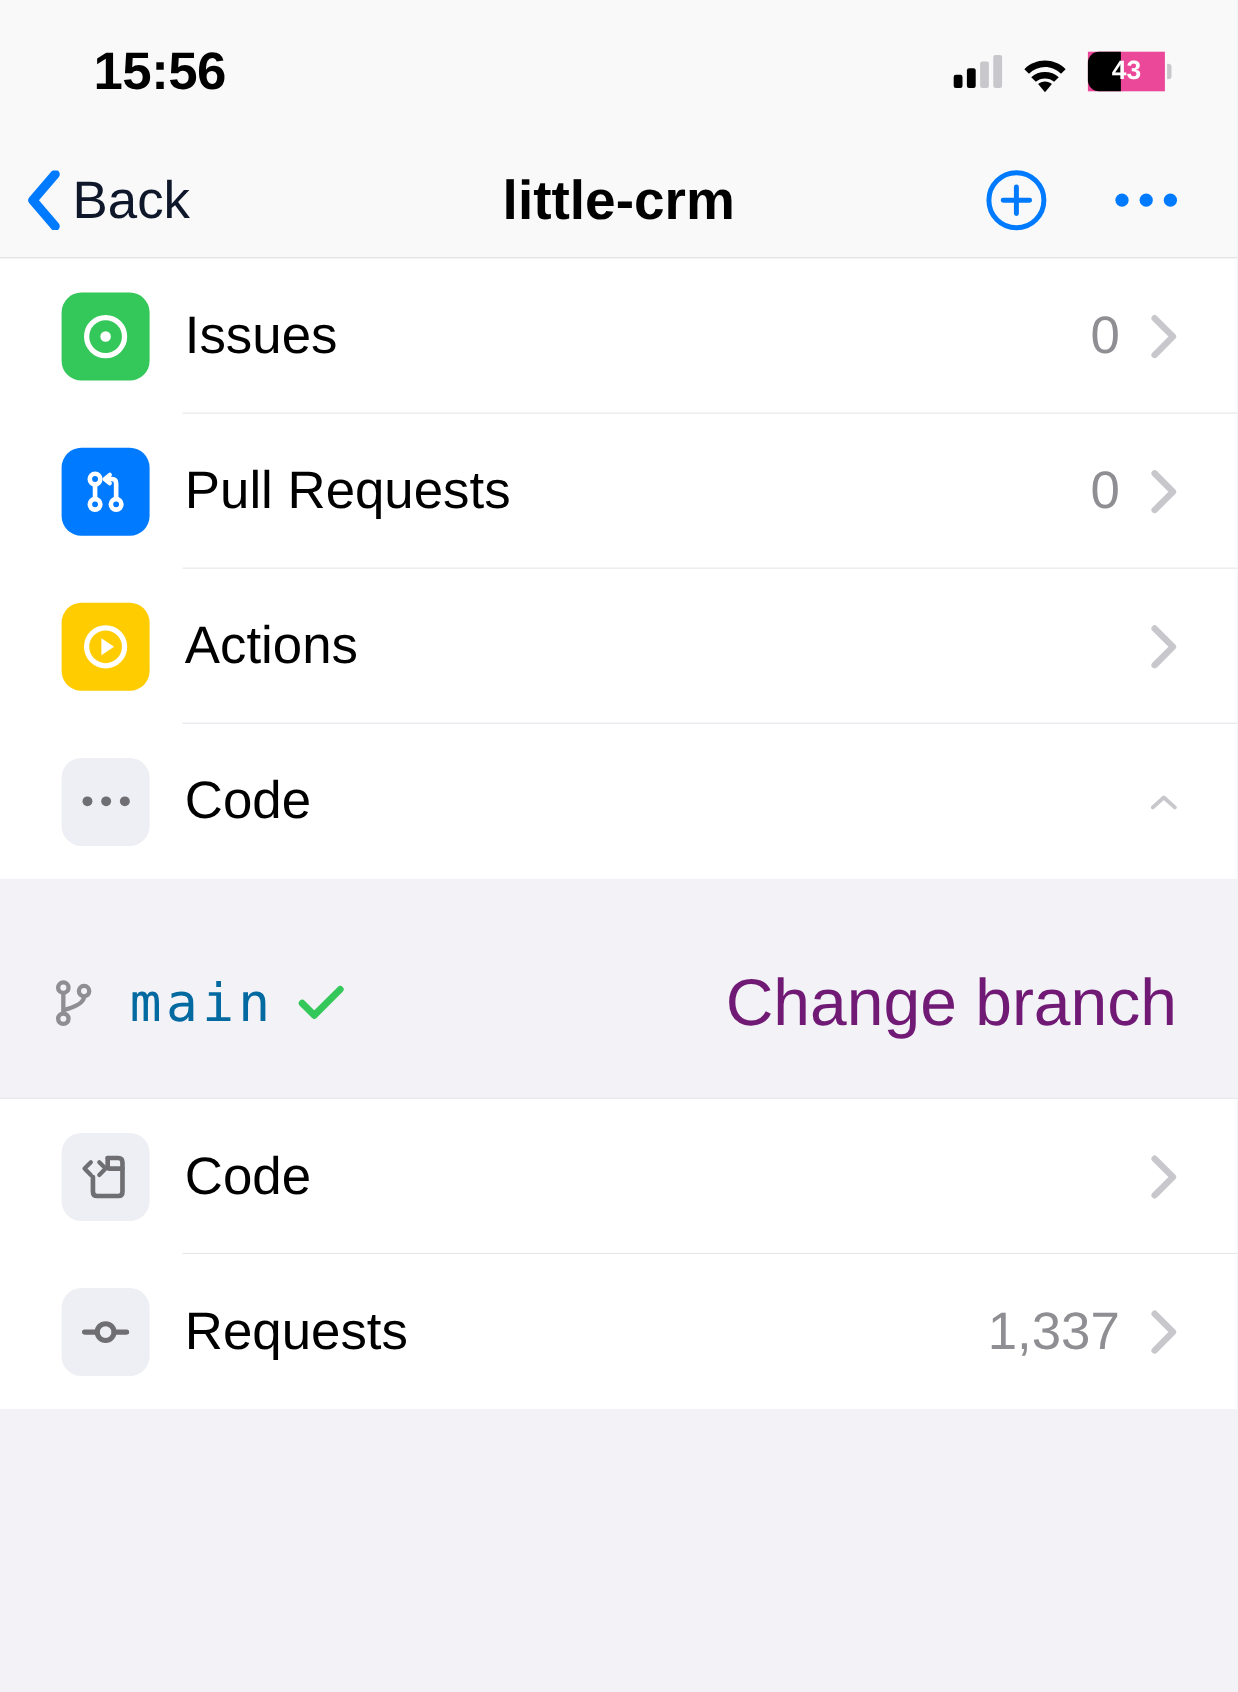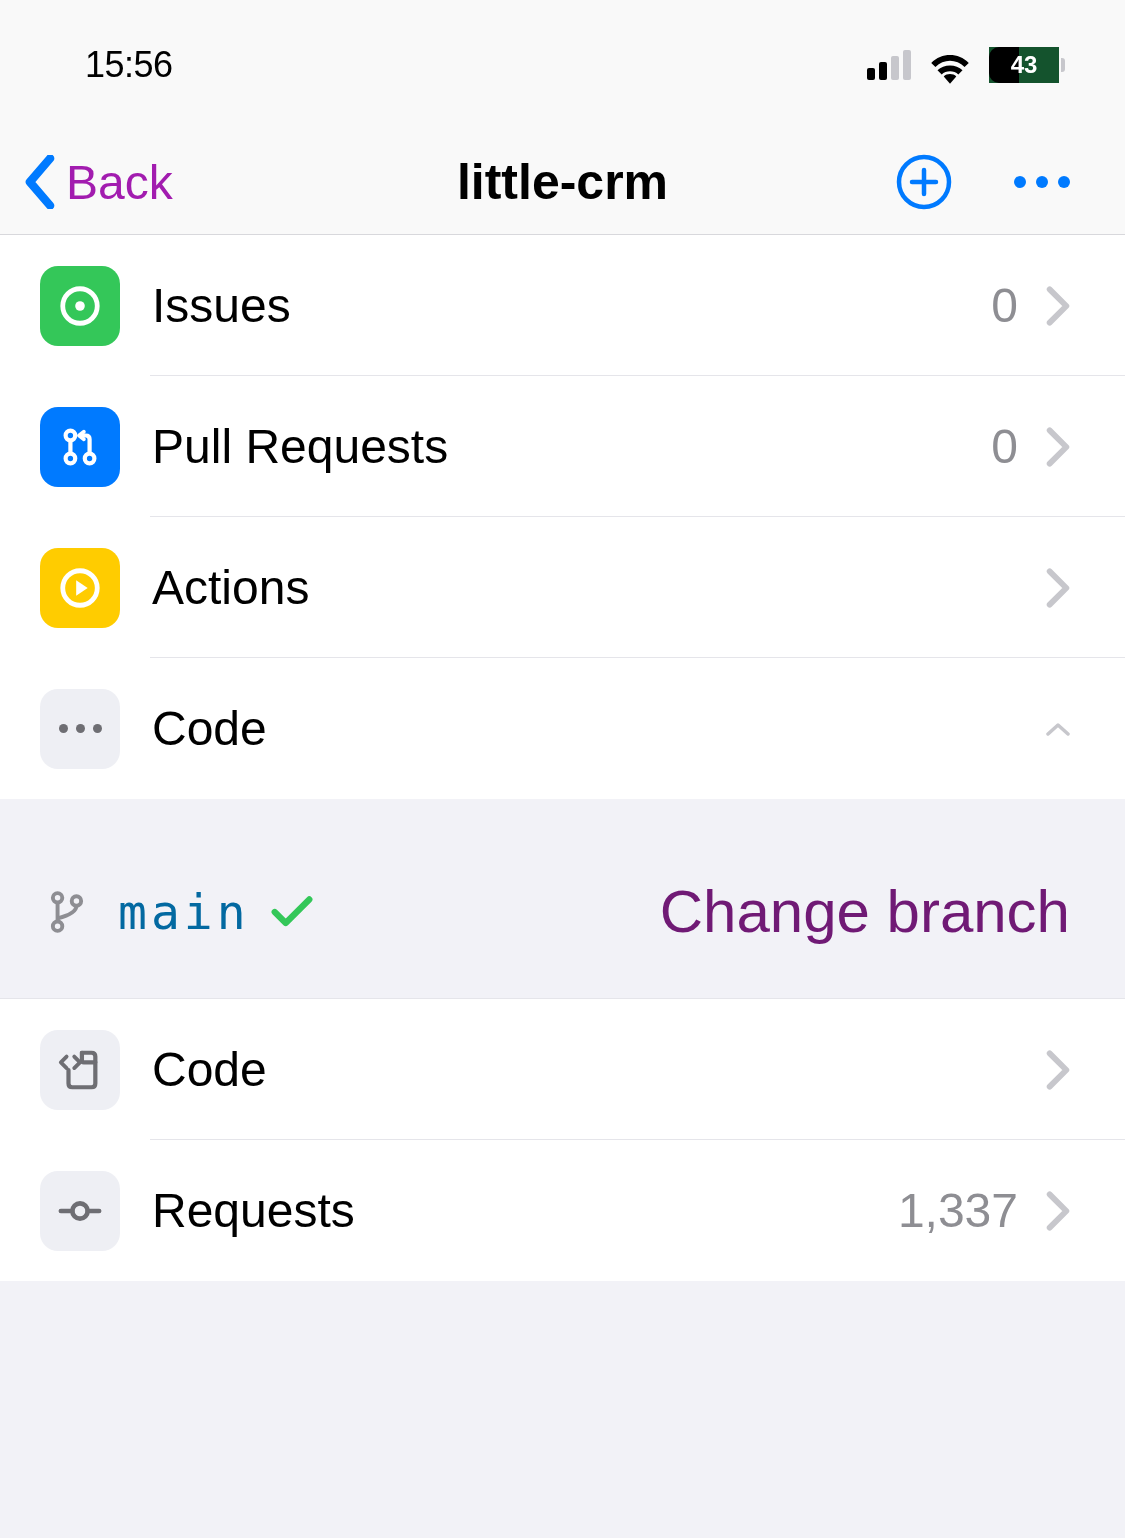--- a/index.html
+++ b/index.html
@@ -17,22 +17,22 @@
     }
     .status-bar {
       height: 130px;
       display: flex;
       justify-content: space-between;
       align-items: center;
       padding: 0 60px 0 85px;
       background: #f9f9f9;
     }
     .time {
-      font-size: 36px;
-      font-weight: 400;
+      font-size: 48px;
+      font-weight: 700;
       letter-spacing: -0.5px;
     }
     .status-right {
       display: flex;
       align-items: center;
       gap: 14px;
     }
     .signal {
       display: flex;
       align-items: flex-end;
@@ -52,21 +52,21 @@
       display: block;
     }
     .battery {
       display: flex;
       align-items: center;
     }
     .battery-body {
       width: 70px;
       height: 36px;
       border-radius: 0;
-      background: #14532d;
+      background: #ec4899;
       position: relative;
       display: flex;
       align-items: center;
       justify-content: center;
     }
     .battery-fill {
       position: absolute;
       left: 0;
       top: 0;
       height: 100%;
@@ -94,21 +94,21 @@
       align-items: center;
       justify-content: space-between;
       padding: 0 55px 0 20px;
       background: #f9f9f9;
       border-bottom: 1px solid #d8d8dc;
     }
     .back-button {
       display: flex;
       align-items: center;
       gap: 6px;
-      color: #a21caf;
+      color: #0f172a;
       font-size: 48px;
       font-weight: 400;
     }
     .back-chevron svg {
       width: 40px;
       height: 54px;
       display: block;
     }
     .nav-title {
       font-size: 50px;
@@ -132,20 +132,21 @@
       gap: 10px;
     }
     .more-nav-button .dot {
       width: 12px;
       height: 12px;
       border-radius: 50%;
       background: #007aff;
     }
     .list-section {
       background: #fff;
+      padding-left: 16px;
     }
     .list-row {
       display: flex;
       align-items: center;
       min-height: 141px;
       padding: 0 55px 0 40px;
       position: relative;
     }
     .list-row::after {
       content: "";

